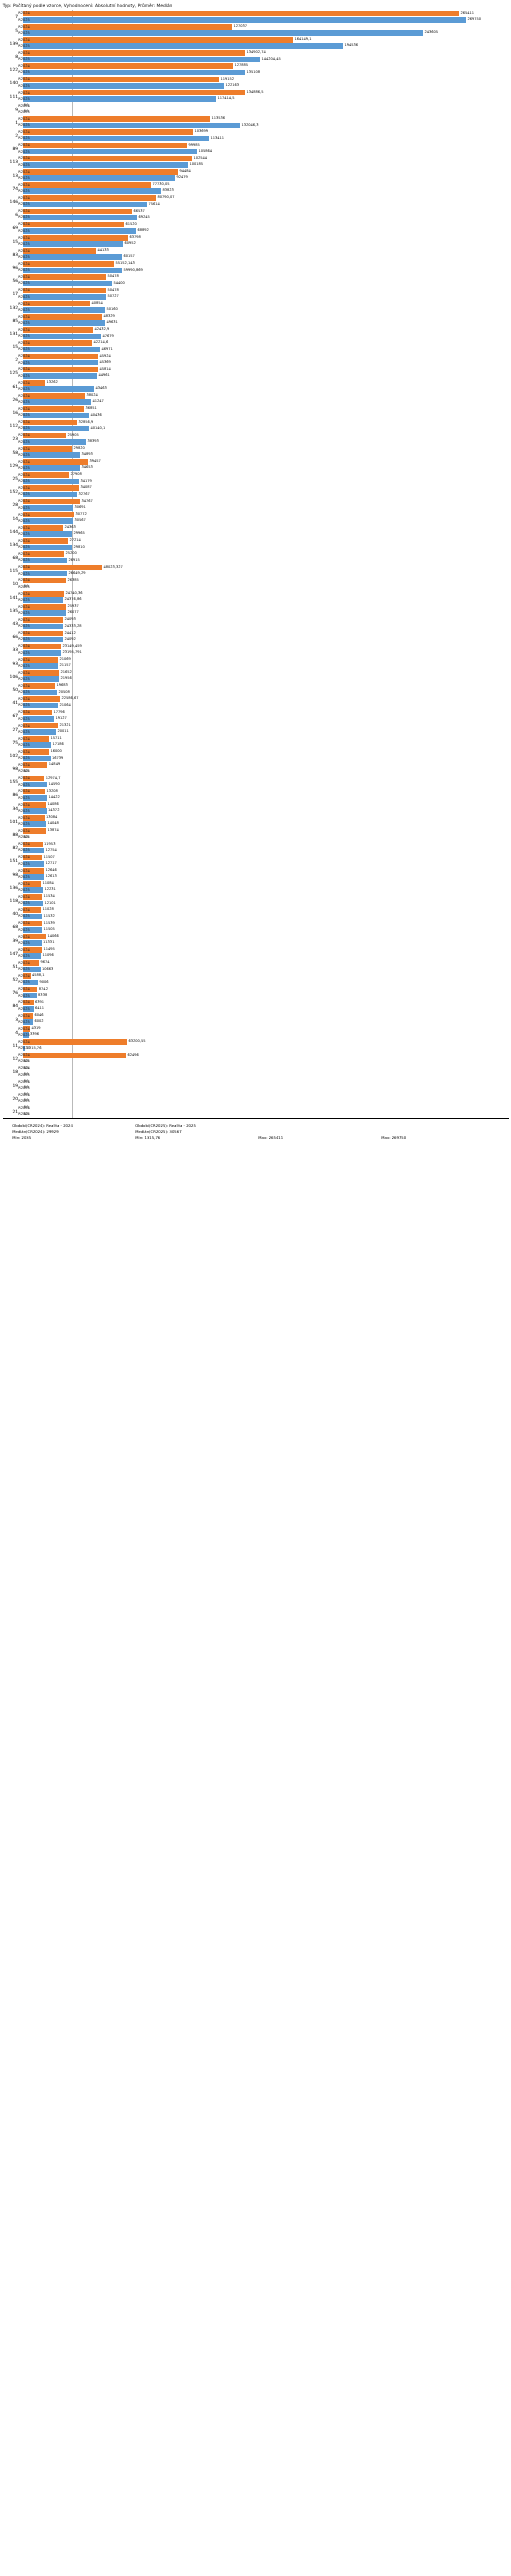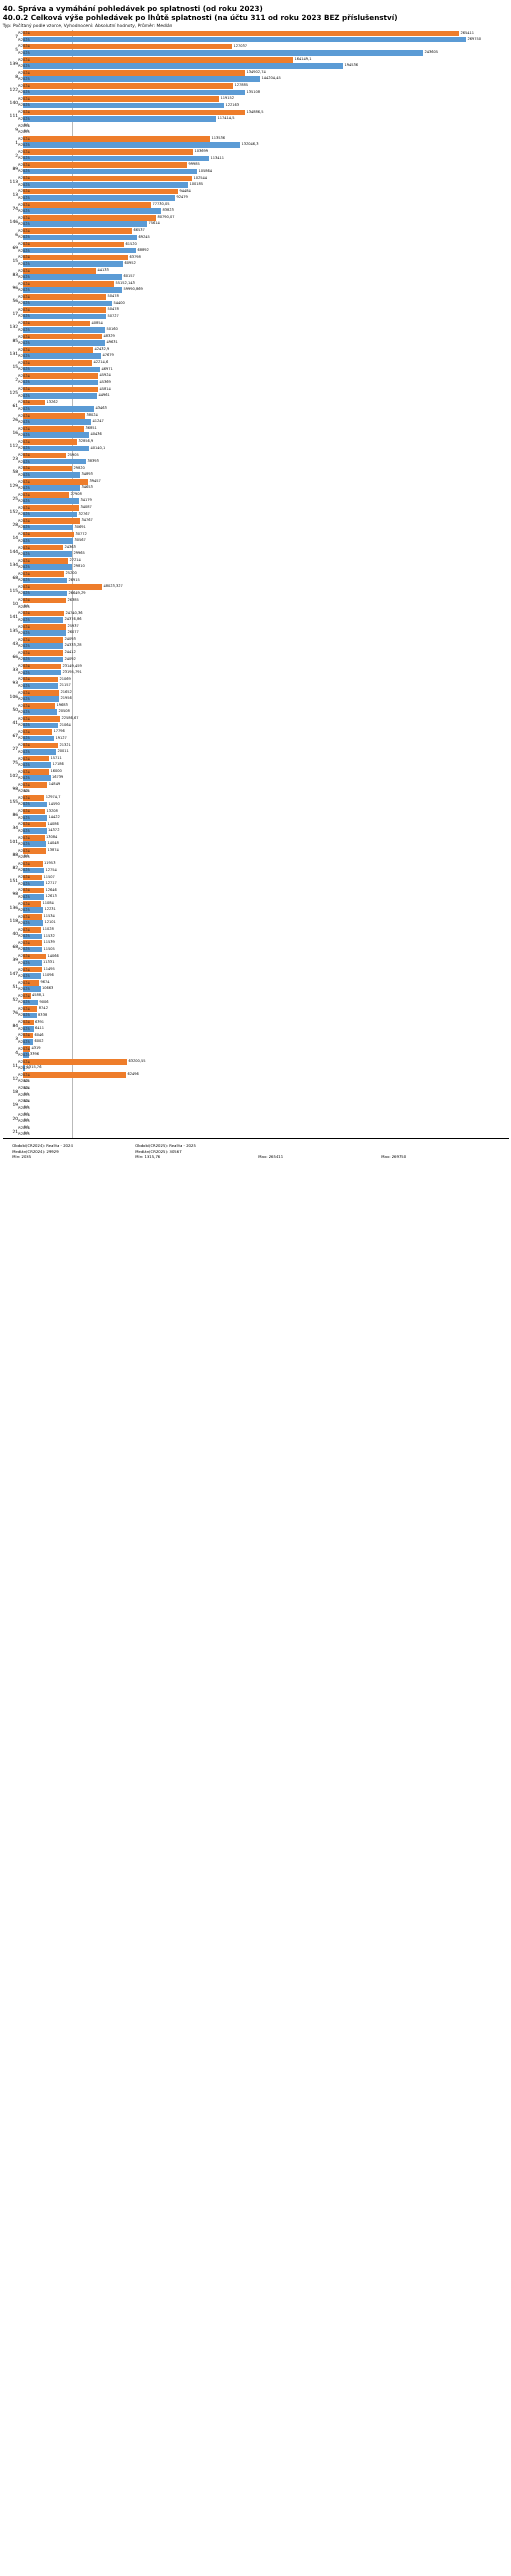--- a/index.html
+++ b/index.html
@@ -114,22 +114,20 @@
   }
   .footcol { width: 123px; line-height: 1.55; }
   .footcol .hdr { font-weight: normal; }
   .sep { height: 0.7px; background: #000; margin: 0 2.7px 2px 2.7px; }
 </style>
 </head>
 <body>
 
 <div class="page">
 
-  <div class="title">40. Správa a vymáhání pohledávek po splatnosti (od roku 2023)
-40.0.2 Celková výše pohledávek po lhůtě splatnosti (na účtu 311 od roku 2023 BEZ příslušenství)</div>
   <div class="subtitle">Typ: Počítaný podle vzorce, Vyhodnocení: Absolutní hodnoty, Průměr: Medián</div>
 
   <div class="chart-area">
     <div class="rows" id="rows-container">
       <div class="gridline" id="median-line" style="left: 72px;"></div>
     <div class="row">
           <div class="rowlabel">7</div>
           <div class="bars">
             <div class="barline">
               <div class="ylab"><span>R2024</span></div>

